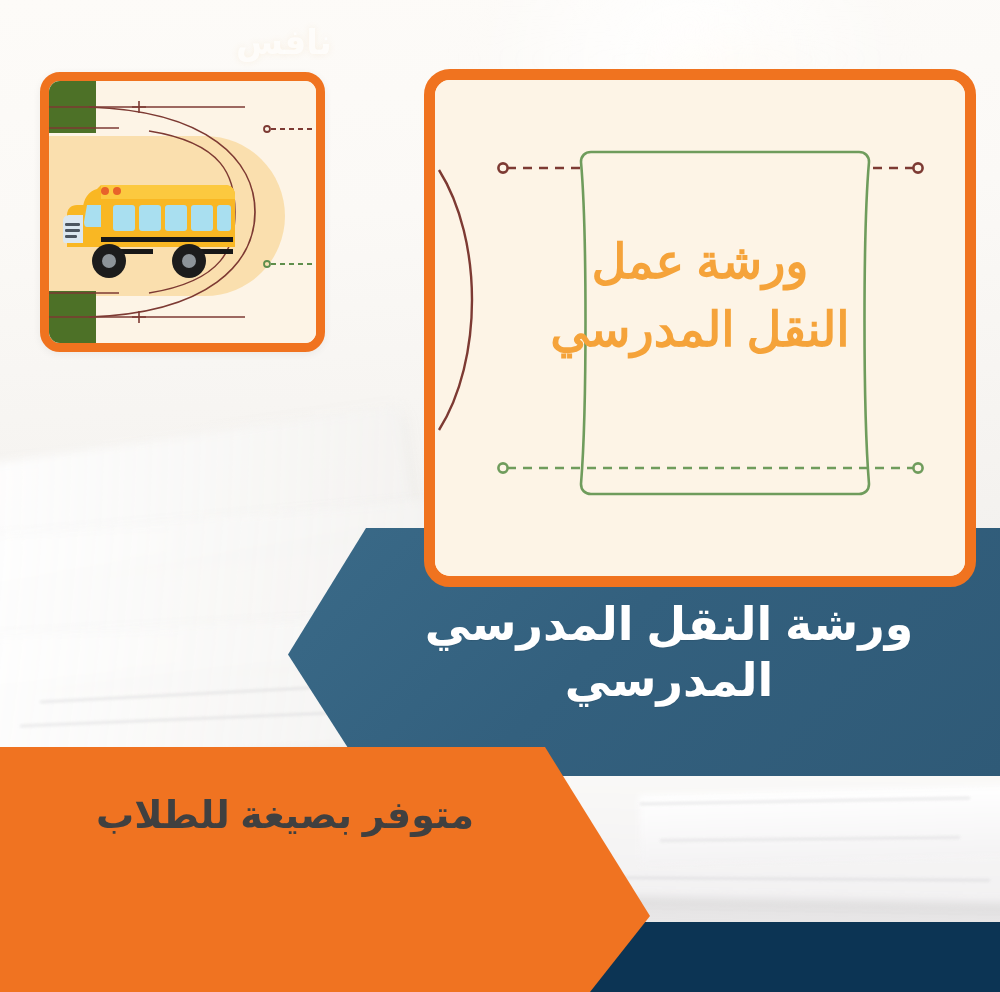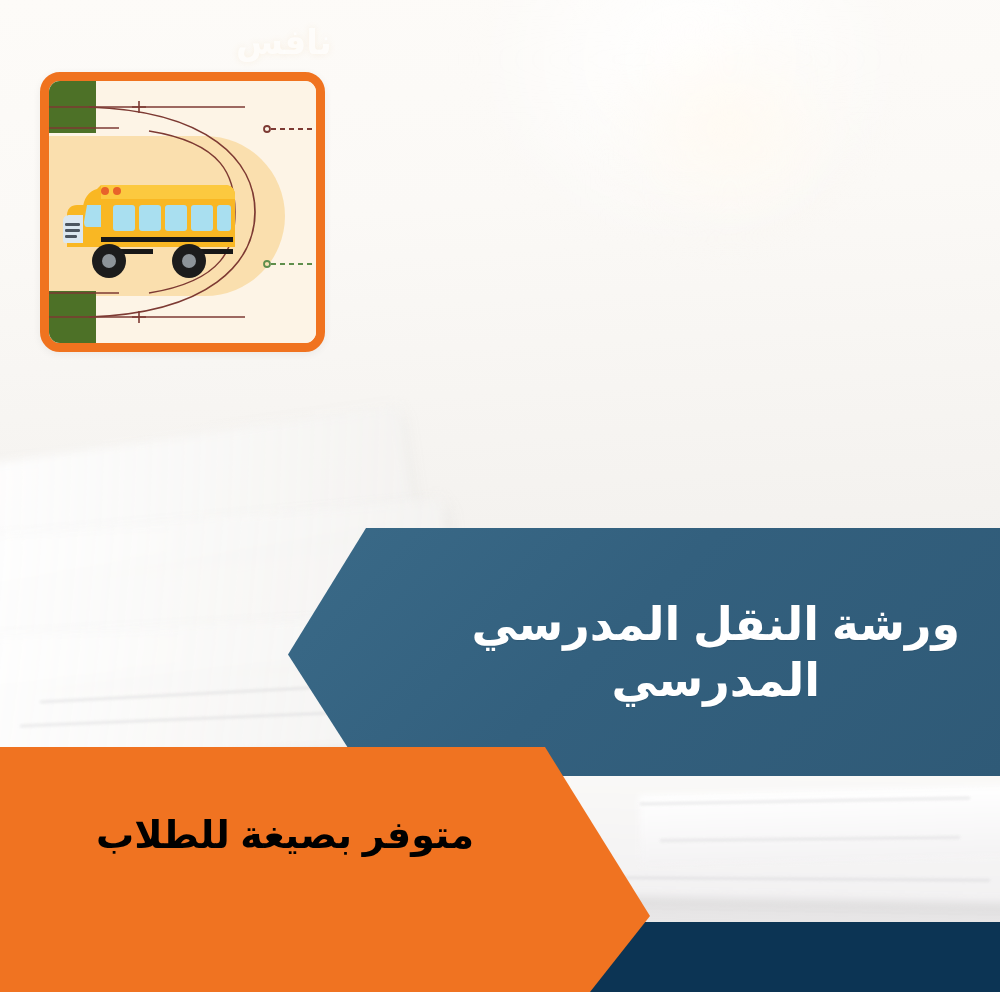--- a/index.html
+++ b/index.html
@@ -98,22 +98,23 @@
   .blue-banner {
     position: absolute;
     left: 288px;
     top: 528px;
     width: 712px;
     height: 248px;
     background: linear-gradient(135deg, #3a6a88 0%, #33607e 45%, #2f5a77 100%);
     clip-path: polygon(78px 0, 100% 0, 100% 100%, 78px 100%, 0 51%);
     display: flex;
     align-items: center;
+    justify-content: center;
     box-sizing: border-box;
-    padding: 0 40px 0 110px;
+    padding: 0 60px 0 110px;
   }
   .blue-banner-text {
     color: #ffffff;
     font-size: 46px;
     font-weight: 700;
     line-height: 1.22;
     text-align: center;
     letter-spacing: 0px;
     direction: rtl;
     text-shadow: 0 1px 1px rgba(0,0,0,0.08);
@@ -128,27 +129,26 @@
     height: 245px;
     background: #f07321;
     clip-path: polygon(0 0, 545px 0, 650px 69%, 590px 100%, 0 100%);
     display: flex;
     align-items: flex-start;
     justify-content: center;
     box-sizing: border-box;
     padding: 46px 110px 0 30px;
   }
   .orange-banner-text {
-    color: #000000;
+    color: #404040;
     font-size: 38px;
     font-weight: 700;
     direction: rtl;
     text-align: center;
     line-height: 1.2;
-    margin-top: 20px;
   }
 
   
   .main-card {
     position: absolute;
     left: 424px;
     top: 69px;
     width: 552px;
     height: 518px;
     background: #fdf4e6;
@@ -269,20 +269,54 @@
     <div class="blue-banner-text">
       <div>ورشة النقل المدرسي</div>
       <div>المدرسي</div>
     </div>
   </div>
 
   <div class="orange-banner">
     <div class="orange-banner-text">متوفر بصيغة للطلاب</div>
   </div>
 
+  <div class="main-card">
+    <div class="main-card-inner">
+
+      <svg class="card-svg" viewBox="0 0 530 496" preserveAspectRatio="none">
+
+        <path d="M 4 90 C 48 160, 48 280, 4 350" fill="none" stroke="#7d3a33" stroke-width="2.4"></path>
+
+        <line x1="72" y1="88" x2="152" y2="88" stroke="#7d3a33" stroke-width="2.6" stroke-dasharray="9 7"></line>
+        <circle cx="68" cy="88" r="4.6" fill="none" stroke="#7d3a33" stroke-width="2.6"></circle>
+
+        <line x1="438" y1="88" x2="478" y2="88" stroke="#7d3a33" stroke-width="2.6" stroke-dasharray="9 7"></line>
+        <circle cx="483" cy="88" r="4.6" fill="none" stroke="#7d3a33" stroke-width="2.6"></circle>
+
+        <path d="M 146 82
+                 C 146 76, 150 72, 156 72
+                 L 424 72
+                 C 430 72, 434 76, 434 82
+                 C 428 150, 428 330, 434 404
+                 C 434 410, 430 414, 424 414
+                 L 156 414
+                 C 150 414, 146 410, 146 404
+                 C 152 330, 152 150, 146 82 Z" fill="none" stroke="#6f9c5c" stroke-width="2.6"></path>
+
+        <line x1="72" y1="388" x2="478" y2="388" stroke="#6f9c5c" stroke-width="2.6" stroke-dasharray="9 7"></line>
+        <circle cx="68" cy="388" r="4.6" fill="none" stroke="#6f9c5c" stroke-width="2.6"></circle>
+        <circle cx="483" cy="388" r="4.6" fill="none" stroke="#6f9c5c" stroke-width="2.6"></circle>
+      </svg>
+
+      <div class="card-title">
+        <div>ورشة عمل</div>
+        <div>النقل المدرسي</div>
+      </div>
+    </div>
+  </div>
 
   <div class="thumb-card">
     <div class="thumb-inner">
       <div class="thumb-blob"></div>
       <div class="green-bar top"></div>
       <div class="green-bar bottom"></div>
 
       <svg class="thumb-svg" viewBox="0 0 267 262" preserveAspectRatio="none">
 
         <line x1="0" y1="26" x2="196" y2="26" stroke="#7d3a33" stroke-width="1.6"></line>

